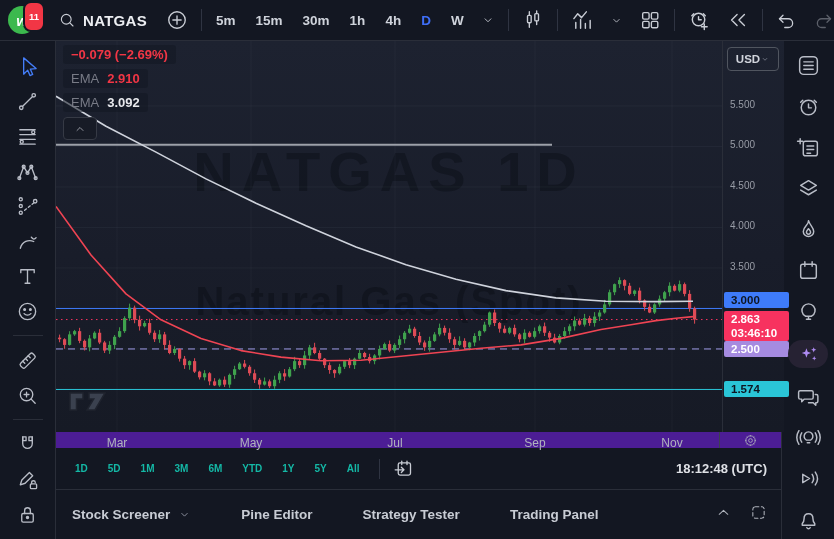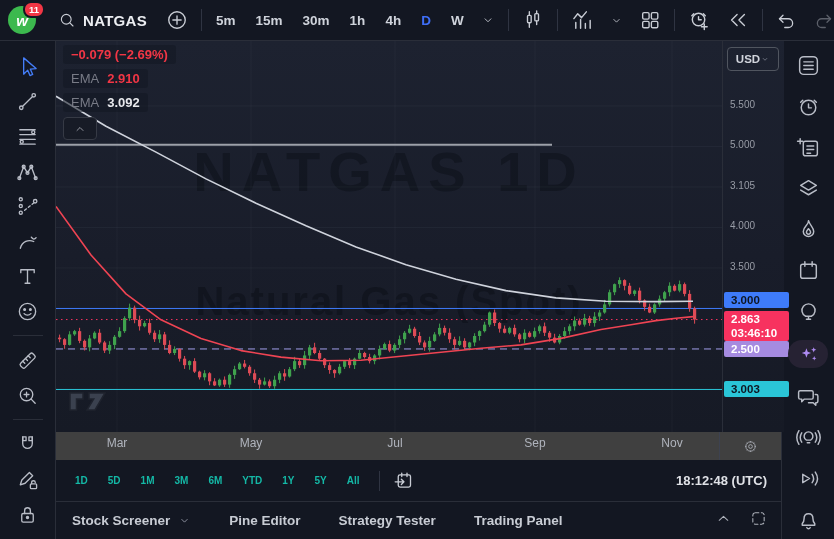--- a/index.html
+++ b/index.html
@@ -8,21 +8,21 @@
   .app{position:absolute;inset:0;display:flex;flex-direction:column;}
 
   
   .topbar{height:40px;min-height:40px;display:flex;align-items:center;gap:10px;
     padding:0 0 0 6px;border-bottom:1px solid #2a2e39;background:#131722;}
   .logo-wrap{position:relative;width:36px;height:34px;flex:none;}
   .logo{position:absolute;left:2px;top:3px;width:28px;height:28px;border-radius:50%;
     background:#3cb94e;color:#fff;font-weight:bold;font-style:italic;font-size:15px;
     display:flex;align-items:center;justify-content:center;}
   .badge{position:absolute;right:-3px;top:-2px;background:#f23645;color:#fff;
-    font-size:9.5px;font-weight:bold;padding:1px 4px;border-radius:8px;border:2px solid #131722;}
+    font-size:9.5px;font-weight:bold;padding:8px 4px;border-radius:8px;border:2px solid #131722;}
   .search{display:flex;align-items:center;gap:7px;padding:4px 6px;border-radius:4px;cursor:pointer;}
   .search .sym{font-size:15px;font-weight:bold;color:#eceef2;letter-spacing:.3px;}
   .tsep{width:1px;height:22px;background:#2f3442;flex:none;}
   .ibtn{display:flex;align-items:center;justify-content:center;padding:3px;border-radius:4px;flex:none;}
   .ibtn svg,.search svg{stroke:#c9cdd5;fill:none;stroke-width:1.5;stroke-linecap:round;stroke-linejoin:round;}
   #intervals{display:flex;align-items:flex-start;gap:20px;padding:0 4px;}
   .interval{font-size:13.5px;color:#cfd3db;font-weight:600;cursor:pointer;}
   .interval.active{color:#3e6ef7;}
   .chev{display:flex;align-items:center;}
   .dim{opacity:.4;}
@@ -63,21 +63,21 @@
     background:linear-gradient(180deg,#1d2230 0%,#191d2a 55%,#161a25 100%);}
   .usd{position:absolute;left:4px;top:6px;width:50px;height:22px;border:1px solid #50555f;border-radius:4px;
     display:flex;align-items:center;justify-content:center;font-size:11.5px;font-weight:bold;color:#d1d4dc;}
   .usd svg{stroke:#9a9eac;fill:none;stroke-width:1.5;}
   .tick{position:absolute;left:7px;font-size:10px;color:#989ca6;}
   .tag{position:absolute;left:1px;width:58px;border-radius:2px;padding:1px 0 1px 7px;
     font-size:11.5px;font-weight:bold;line-height:14px;}
   .tag .sub{font-weight:bold;display:block;}
 
   
-  .taxis{height:28px;background:#404040;position:relative;font-size:12px;color:#b0b4bd;}
+  .taxis{height:16px;background:#4c1d95;position:relative;font-size:12px;color:#b0b4bd;}
   .taxis .month{position:absolute;top:4px;transform:translateX(-50%);}
   .taxis .corner{position:absolute;right:0;top:0;width:61px;height:100%;border-left:1px solid #3d4250;
     display:flex;align-items:center;justify-content:center;}
   .taxis .corner svg{stroke:#b0b4bd;fill:none;stroke-width:1.3;}
 
   
   .rangebar{height:41px;display:flex;align-items:center;padding:0 14px 0 10px;gap:4px;
     border-bottom:1px solid #2a2e39;background:#131722;}
   .rbtn{font-size:10px;color:#14b8a6;padding:4px 9px;border-radius:4px;font-weight:600;}
   .rsep{width:1px;height:20px;background:#2f3442;margin:0 6px;}
@@ -598,26 +598,26 @@
         <div class="paxis">
           <div class="usd">
             <span>USD</span>
             <svg width="10" height="10" viewBox="0 0 24 24">
                 <path d="M7 10l5 5 5-5"></path>
               </svg>
           </div>
           <div id="axis-layers">
               <div class="tick" style="top: 57.962px;">5.500</div>
               <div class="tick" style="top: 98.462px;">5.000</div>
-              <div class="tick" style="top: 138.962px;">3.105</div>
+              <div class="tick" style="top: 138.962px;">4.500</div>
               <div class="tick" style="top: 179.462px;">4.000</div>
               <div class="tick" style="top: 219.962px;">3.500</div>
               <div class="tag" style="top: 251px; background: rgb(62, 123, 250); color: rgb(14, 21, 33);">3.000</div>
               <div class="tag" style="top: 299.962px; background: rgb(165, 139, 224); color: rgb(255, 255, 255);">2.500</div>
-              <div class="tag" style="top: 340.462px; background: rgb(42, 197, 215); color: rgb(14, 21, 33);">3.003</div>
+              <div class="tag" style="top: 340.462px; background: rgb(42, 197, 215); color: rgb(14, 21, 33);">1.574</div>
               <div class="tag" style="top: 269.559px; background: rgb(247, 50, 95); color: rgb(255, 255, 255);">2.863<span class="sub">03:46:10</span></div>
             </div>
         </div>
       </div>
 
       <div class="taxis">
         <div id="months">
             <span class="month" style="left: 61px;">Mar</span>
             <span class="month" style="left: 195px;">May</span>
             <span class="month" style="left: 339px;">Jul</span>
@@ -649,21 +649,21 @@
         <div class="ibtn goto">
           <svg width="21" height="21" viewBox="0 0 24 24">
               <rect x="6" y="5.5" width="14" height="14" rx="2"></rect>
               <path d="M10 3.5v4M16 3.5v4M2.5 13.5H12M9.5 10.5l3 3-3 3"></path>
             </svg>
         </div>
         <span class="clock">18:12:48 (UTC)</span>
       </div>
 
       <div class="footer">
-        <div id="fitems" style="display:flex;align-items:center;gap:38px;">
+        <div id="fitems" style="display:flex;align-items:center;gap:50px;">
             <span class="fitem">Stock Screener<svg width="13" height="13" viewBox="0 0 24 24">
                 <path d="M7 10l5 5 5-5"></path>
               </svg></span>
             <span class="fitem">Pine Editor</span>
             <span class="fitem">Strategy Tester</span>
             <span class="fitem">Trading Panel</span>
           </div>
         <div class="fright">
           <span><svg width="17" height="17" viewBox="0 0 24 24">
                 <path d="M6 14.5L12 9l6 5.5"></path>

